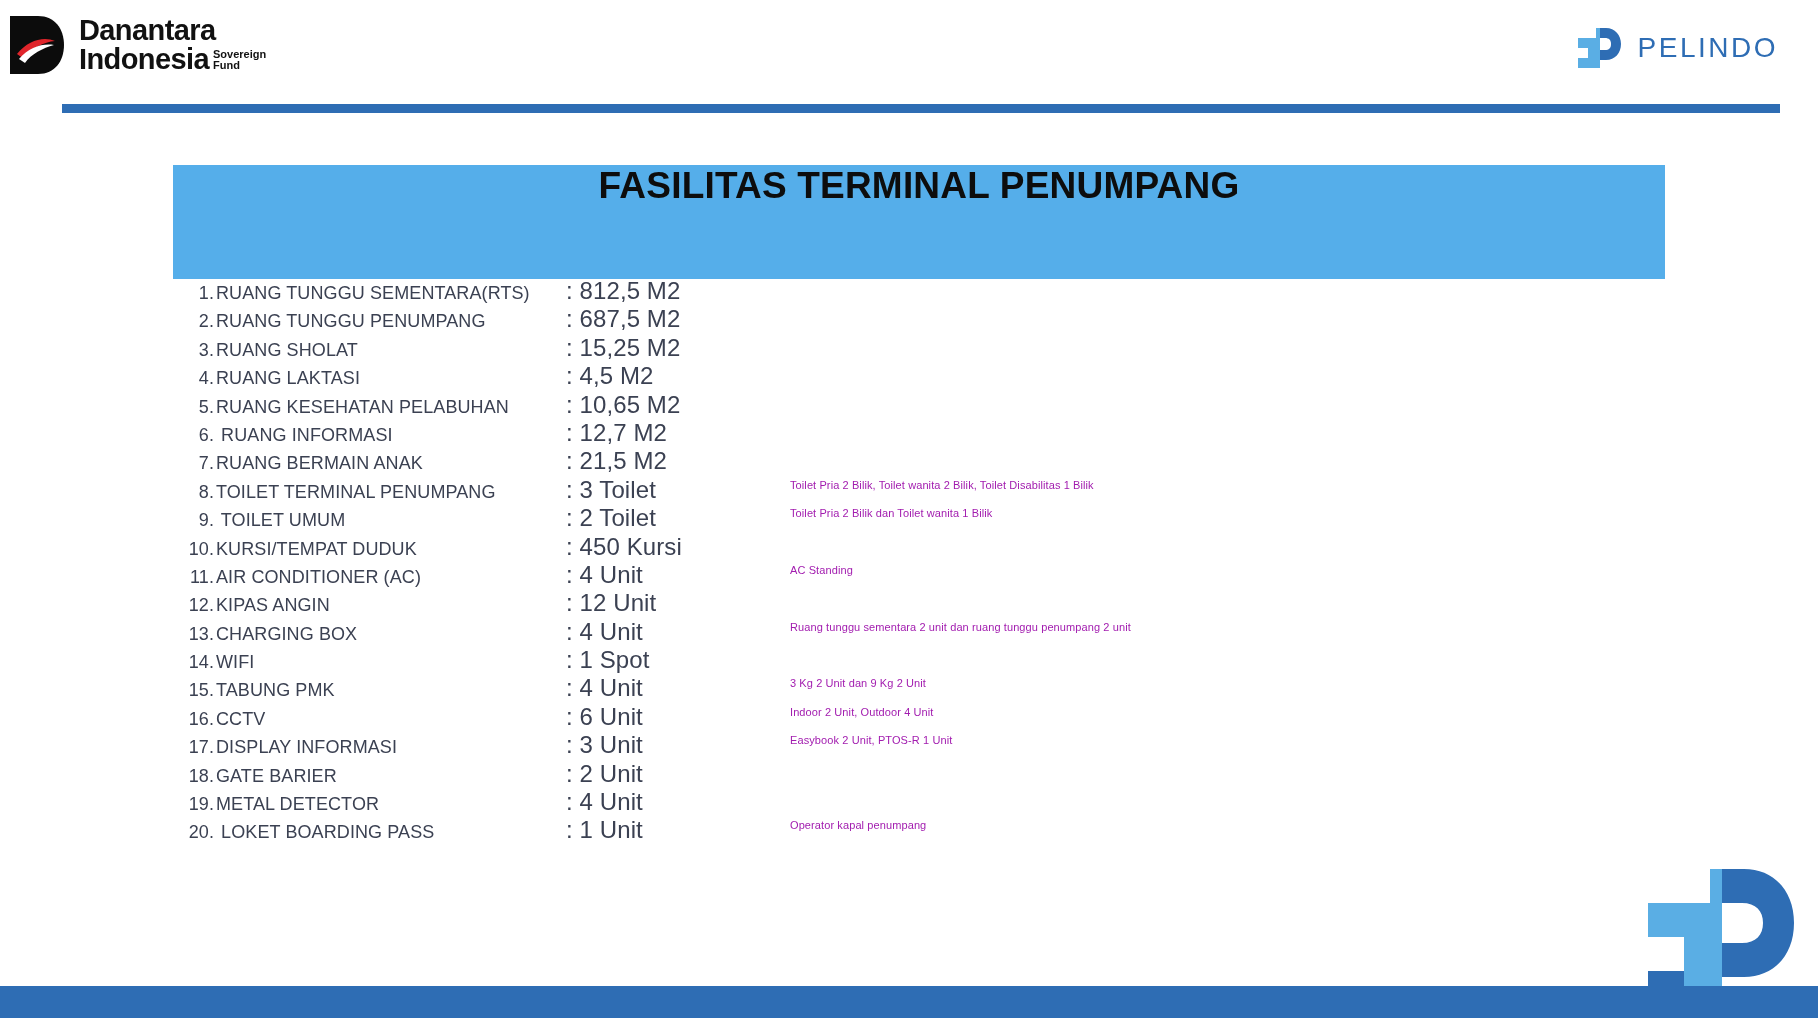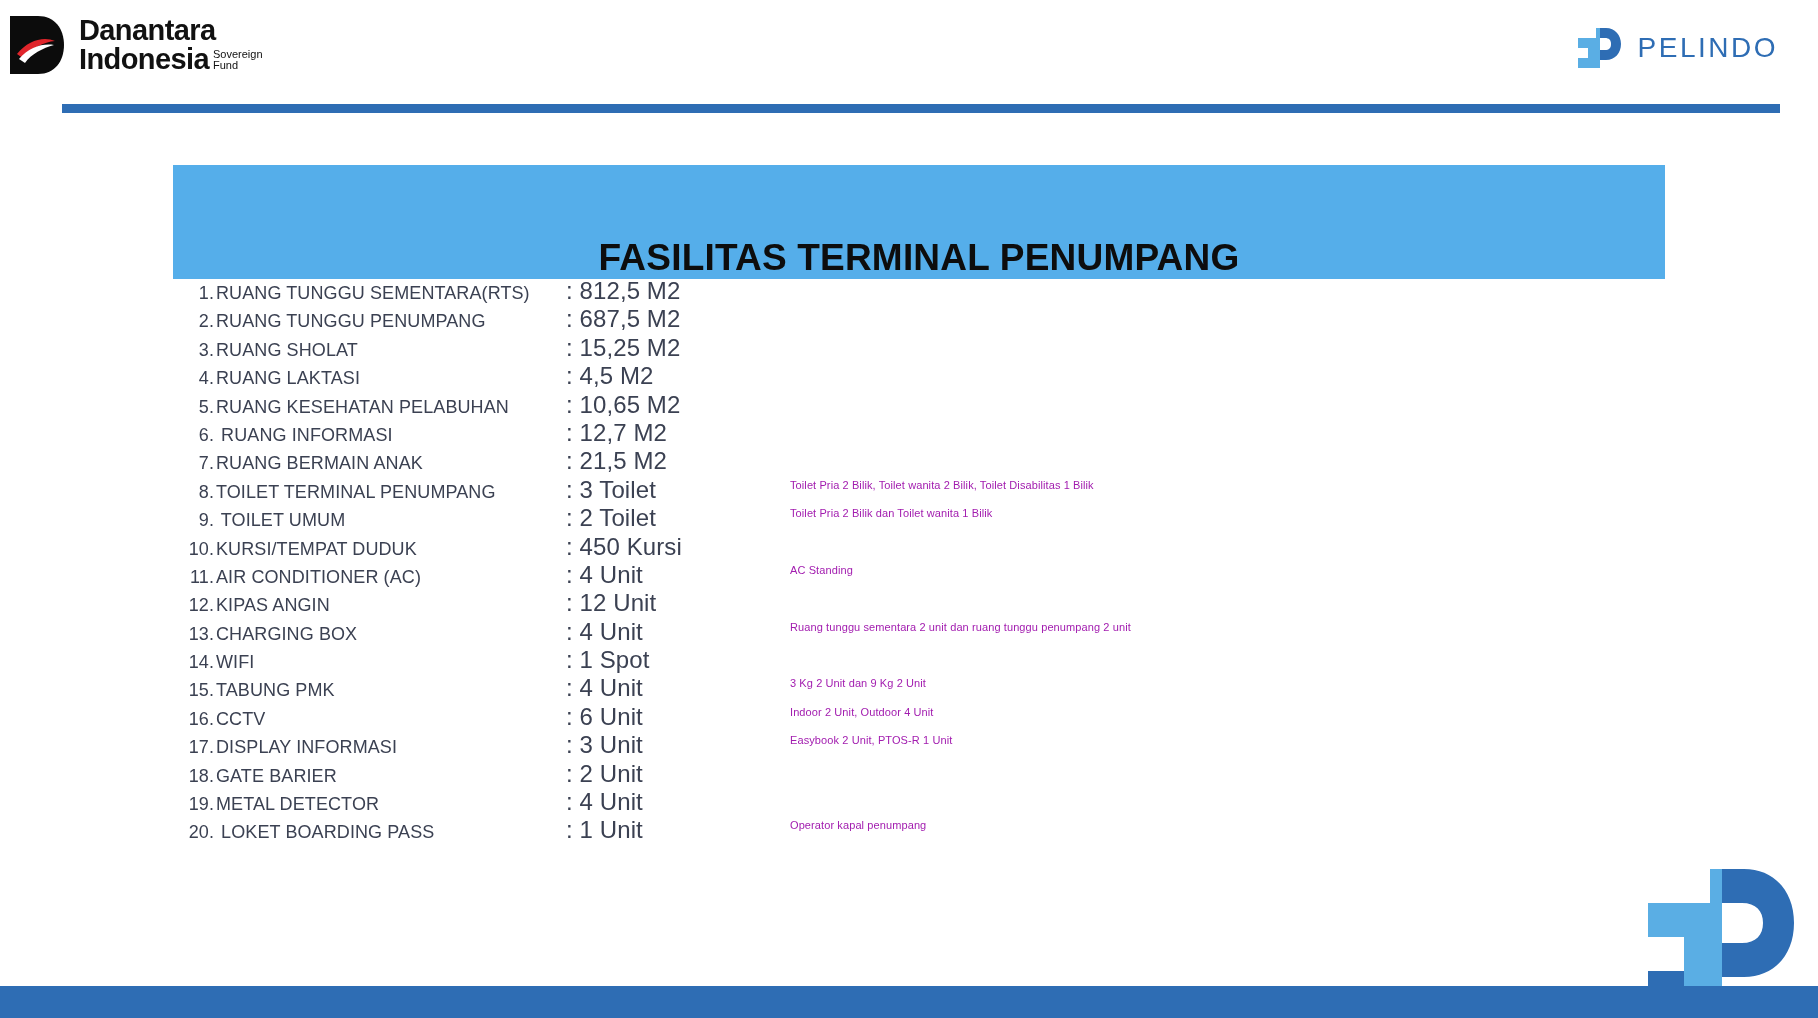--- a/index.html
+++ b/index.html
@@ -53,21 +53,21 @@
     gap: 4px;
   }
   #danantara-sub {
     display: flex;
     flex-direction: column;
     line-height: 1.02;
     padding-bottom: 3px;
   }
   .dan-sub-line {
     font-size: 11px;
-    font-weight: normal;
+    font-weight: bold;
     color: #111111;
     white-space: nowrap;
   }
 
   #pelindo-logo {
     position: absolute;
     right: 40px; top: 22px;
     display: flex;
     align-items: center;
     gap: 14px;
@@ -94,21 +94,21 @@
   }
 
   
   #title-banner {
     position: absolute;
     left: 173px; top: 165px;
     width: 1492px;
     height: 114px;
     background: #55aeea;
     display: flex;
-    align-items: flex-end;
+    align-items: flex-start;
     justify-content: center;
   }
   #title-text {
     font-size: 37px;
     font-weight: bold;
     color: #0d0d0d;
     letter-spacing: 0.2px;
     text-align: center;
     white-space: nowrap;
   }

